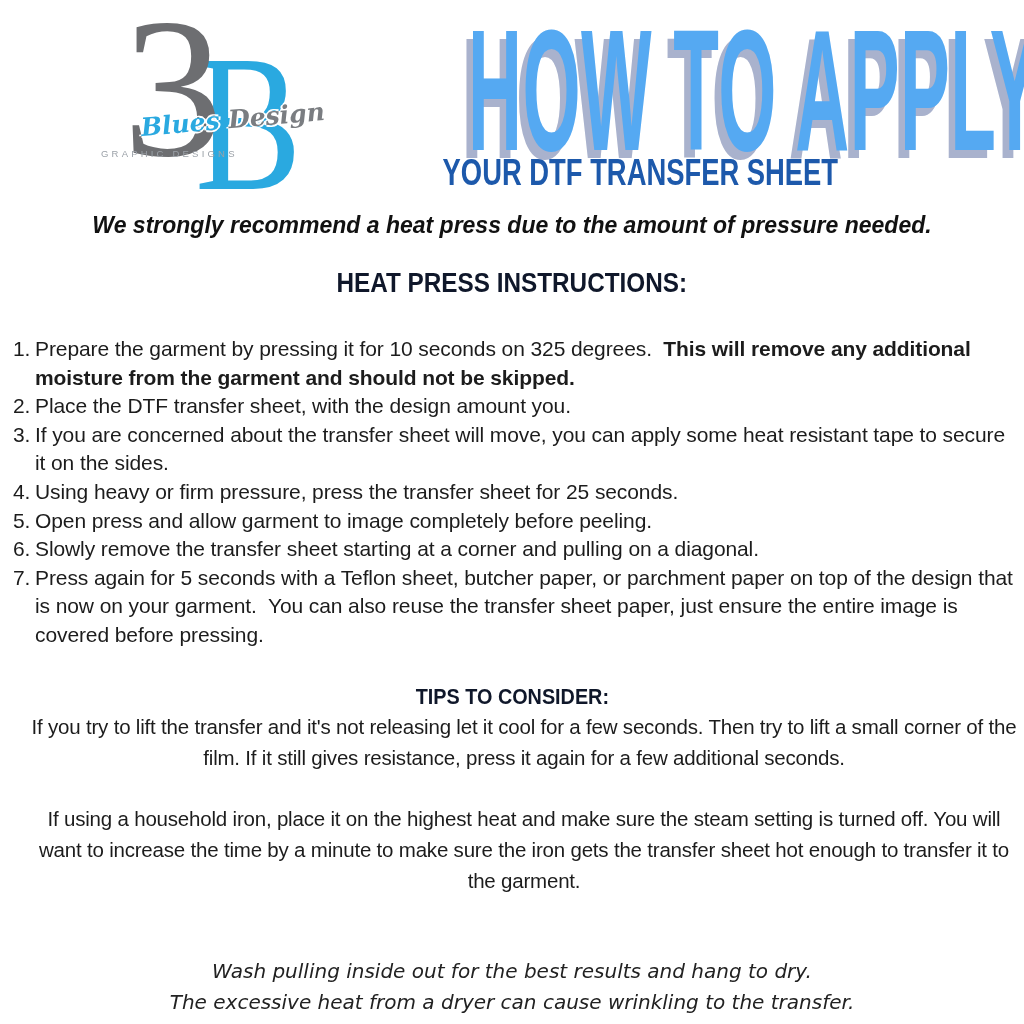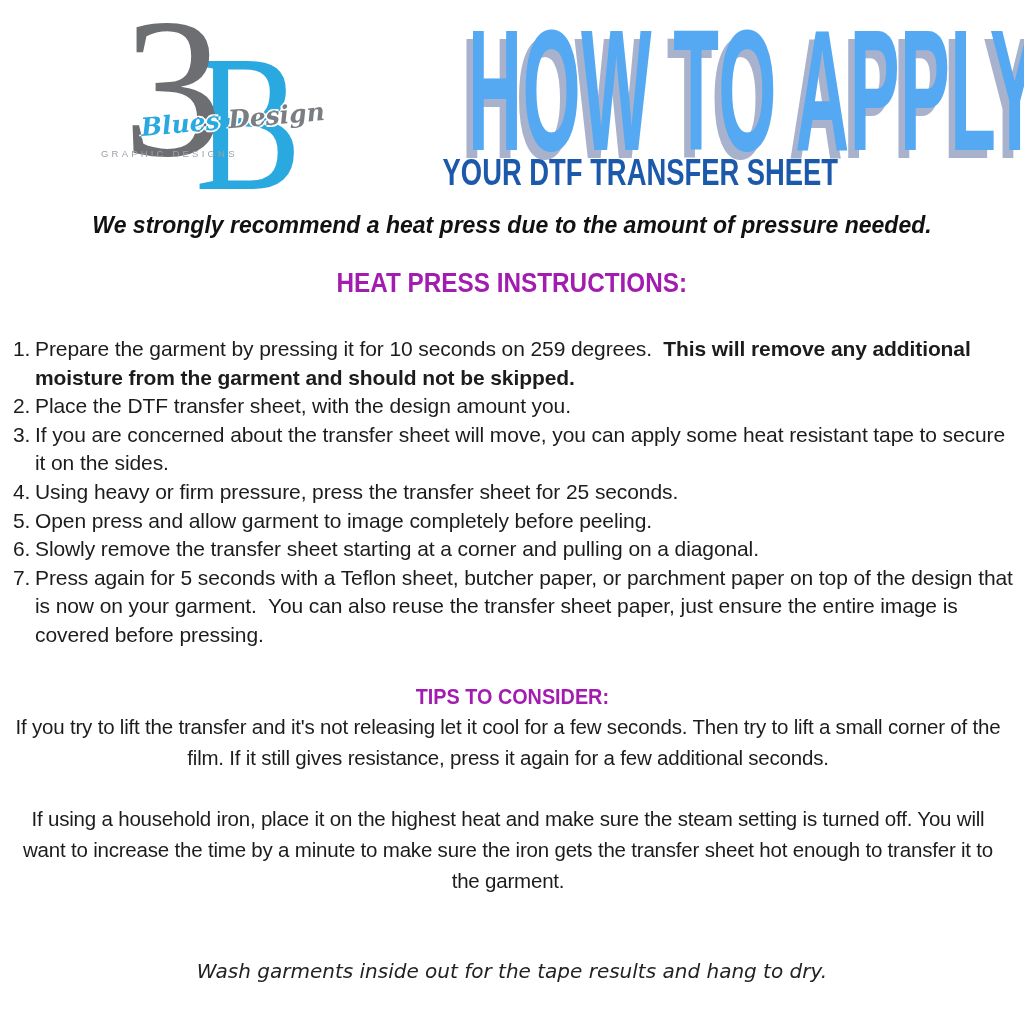--- a/index.html
+++ b/index.html
@@ -55,21 +55,21 @@
 
   
   .note{
     position:absolute;left:0;top:212px;width:1024px;text-align:center;
     font-size:23px;font-weight:bold;font-style:italic;color:#111;
   }
 
   
   .section-heading{
     position:absolute;left:0;width:1024px;text-align:center;
-    color:#a21caf;font-weight:bold;white-space:nowrap;
+    color:#0f172a;font-weight:bold;white-space:nowrap;
   }
   .heading-hp{top:268px;font-size:27px;}
   .heading-tips{top:684px;font-size:22px;}
   .condense{display:inline-block;transform:scaleX(0.9);transform-origin:center top;}
 
   
   .instructions{
     position:absolute;left:13px;top:335px;width:1002px;
     margin:0;padding:0;list-style:none;counter-reset:n;
     font-size:21px;line-height:28.6px;letter-spacing:-0.1px;color:#1c1c1c;
@@ -78,21 +78,21 @@
     counter-increment:n;position:relative;padding-left:22px;
     white-space:pre-wrap;
   }
   .instructions li::before{
     content:counter(n) ".";position:absolute;left:0;top:0;
   }
   .instructions b{font-weight:bold;}
 
   
   .para{
-    position:absolute;left:8px;width:1000px;text-align:center;
+    position:absolute;left:24px;width:1000px;text-align:center;
     font-size:20.5px;line-height:31px;letter-spacing:-0.2px;color:#1c1c1c;
   }
   .para-tips{top:711px;}
   .para-iron{top:803px;}
 
   
   .footer{
     position:absolute;left:0;top:956px;width:1024px;text-align:center;
     font-family:"DejaVu Sans",sans-serif;
     font-style:italic;font-size:20px;line-height:31px;color:#222;
@@ -111,29 +111,30 @@
 <div class="header-text">
   <div class="main-title">HOW TO APPLY</div>
   <div class="sub-title">YOUR DTF TRANSFER SHEET</div>
 </div>
 
 <div class="note">We strongly recommend a heat press due to the amount of pressure needed.</div>
 
 <div class="section-heading heading-hp"><span class="condense">HEAT PRESS INSTRUCTIONS:</span></div>
 
 <ol class="instructions">
-    <li><span>Prepare the garment by pressing it for 10 seconds on 259 degrees.  </span><b>This will remove any additional moisture from the garment and should not be skipped.</b></li>
+    <li><span>Prepare the garment by pressing it for 10 seconds on 325 degrees.  </span><b>This will remove any additional moisture from the garment and should not be skipped.</b></li>
     <li><span>Place the DTF transfer sheet, with the design amount you.</span></li>
     <li><span>If you are concerned about the transfer sheet will move, you can apply some heat resistant tape to secure it on the sides.</span></li>
     <li><span>Using heavy or firm pressure, press the transfer sheet for 25 seconds.</span></li>
     <li><span>Open press and allow garment to image completely before peeling.</span></li>
     <li><span>Slowly remove the transfer sheet starting at a corner and pulling on a diagonal.</span></li>
     <li><span>Press again for 5 seconds with a Teflon sheet, butcher paper, or parchment paper on top of the design that is now on your garment.  You can also reuse the transfer sheet paper, just ensure the entire image is covered before pressing.</span></li>
   </ol>
 
 <div class="section-heading heading-tips"><span class="condense">TIPS TO CONSIDER:</span></div>
 
 <div class="para para-tips">If you try to lift the transfer and it's not releasing let it cool for a few seconds. Then try to lift a small corner of the film. If it still gives resistance, press it again for a few additional seconds.</div>
 <div class="para para-iron">If using a household iron, place it on the highest heat and make sure the steam setting is turned off. You will want to increase the time by a minute to make sure the iron gets the transfer sheet hot enough to transfer it to the garment.</div>
 
 <div class="footer">
-  <div>Wash garments inside out for the tape results and hang to dry.</div>
+  <div>Wash pulling inside out for the best results and hang to dry.</div>
+  <div>The excessive heat from a dryer can cause wrinkling to the transfer.</div>
 </div>
 
 </body></html>

